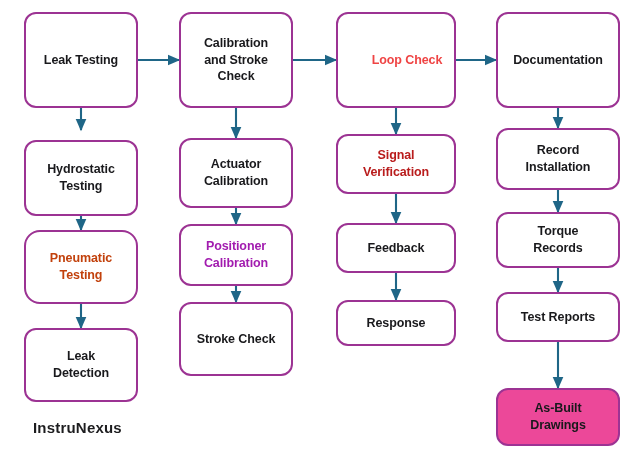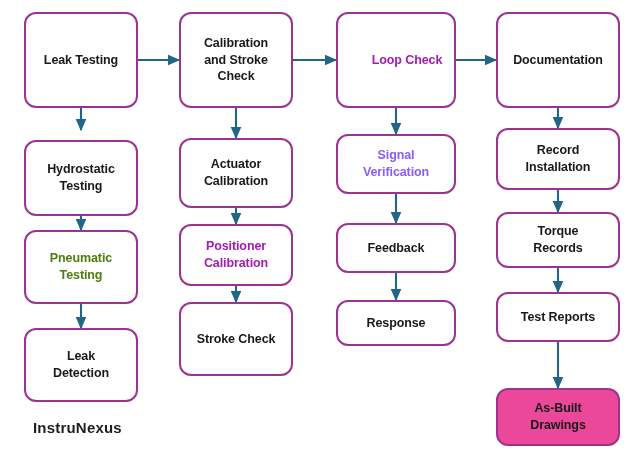--- a/index.html
+++ b/index.html
@@ -100,21 +100,21 @@
   </svg>
 
   <div id="nodes-layer">
       <div class="node" style="left: 24px; top: 12px; width: 114px; height: 96px; border-color: rgb(156, 51, 147); background: rgb(255, 255, 255); color: rgb(25, 25, 28);">
         <span class="node-label">Leak Testing</span>
       </div>
       <div class="node" style="left: 24px; top: 140px; width: 114px; height: 76px; border-color: rgb(156, 51, 147); background: rgb(255, 255, 255); color: rgb(25, 25, 28);">
         <span class="node-label">Hydrostatic
 Testing</span>
       </div>
-      <div class="node" style="left: 24px; top: 230px; width: 114px; height: 74px; border-color: rgb(156, 51, 147); background: rgb(255, 255, 255); color: #4d7c0f;">
+      <div class="node" style="left: 24px; top: 230px; width: 114px; height: 74px; border-color: rgb(156, 51, 147); background: rgb(255, 255, 255); color: #c2410c; border-radius: 16px;">
         <span class="node-label">Pneumatic
 Testing</span>
       </div>
       <div class="node" style="left: 24px; top: 328px; width: 114px; height: 74px; border-color: rgb(156, 51, 147); background: rgb(255, 255, 255); color: rgb(25, 25, 28);">
         <span class="node-label">Leak
 Detection</span>
       </div>
       <div class="node" style="left: 179px; top: 12px; width: 114px; height: 96px; border-color: rgb(156, 51, 147); background: rgb(255, 255, 255); color: rgb(25, 25, 28);">
         <span class="node-label">Calibration
 and Stroke
@@ -124,24 +124,24 @@
         <span class="node-label">Actuator
 Calibration</span>
       </div>
       <div class="node" style="left: 179px; top: 224px; width: 114px; height: 62px; border-color: rgb(156, 51, 147); background: rgb(255, 255, 255); color: #a21caf;">
         <span class="node-label">Positioner
 Calibration</span>
       </div>
       <div class="node" style="left: 179px; top: 302px; width: 114px; height: 74px; border-color: rgb(156, 51, 147); background: rgb(255, 255, 255); color: rgb(25, 25, 28);">
         <span class="node-label">Stroke Check</span>
       </div>
-      <div class="node" style="left: 336px; top: 12px; width: 120px; height: 96px; border-color: rgb(156, 51, 147); background: rgb(255, 255, 255); color: #a21caf; padding-left: 28px;">
+      <div class="node" style="left: 336px; top: 12px; width: 120px; height: 96px; border-color: rgb(156, 51, 147); background: rgb(255, 255, 255); color: #ef4444; padding-left: 28px;">
         <span class="node-label">Loop Check</span>
       </div>
-      <div class="node" style="left: 336px; top: 134px; width: 120px; height: 60px; border-color: rgb(156, 51, 147); background: rgb(255, 255, 255); color: #8b5cf6;">
+      <div class="node" style="left: 336px; top: 134px; width: 120px; height: 60px; border-color: rgb(156, 51, 147); background: rgb(255, 255, 255); color: #b91c1c;">
         <span class="node-label">Signal
 Verification</span>
       </div>
       <div class="node" style="left: 336px; top: 223px; width: 120px; height: 50px; border-color: rgb(156, 51, 147); background: rgb(255, 255, 255); color: rgb(25, 25, 28);">
         <span class="node-label">Feedback</span>
       </div>
       <div class="node" style="left: 336px; top: 300px; width: 120px; height: 46px; border-color: rgb(156, 51, 147); background: rgb(255, 255, 255); color: rgb(25, 25, 28);">
         <span class="node-label">Response</span>
       </div>
       <div class="node" style="left: 496px; top: 12px; width: 124px; height: 96px; border-color: rgb(156, 51, 147); background: rgb(255, 255, 255); color: rgb(25, 25, 28);">

